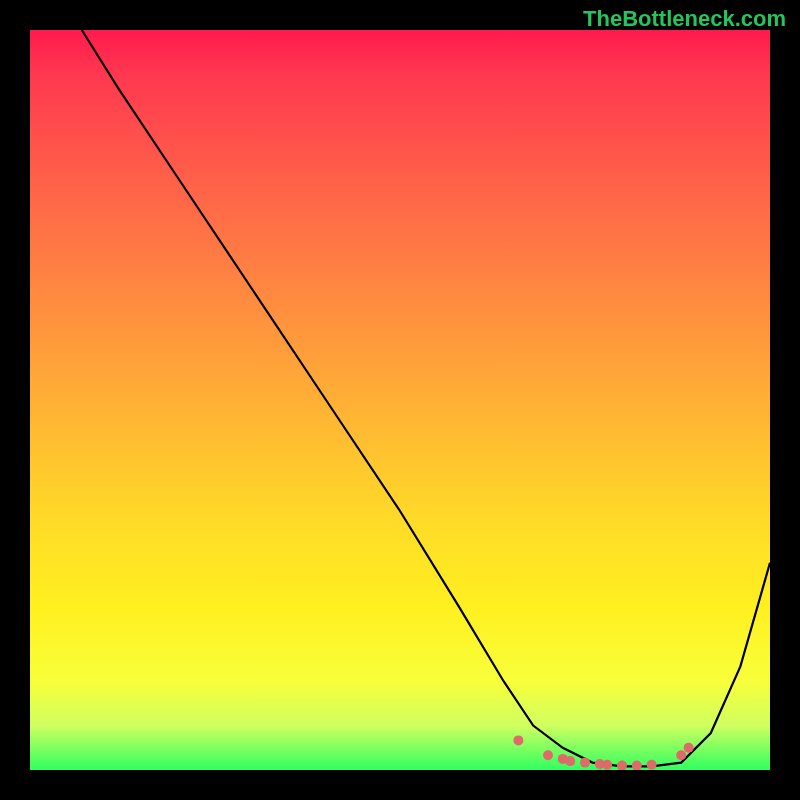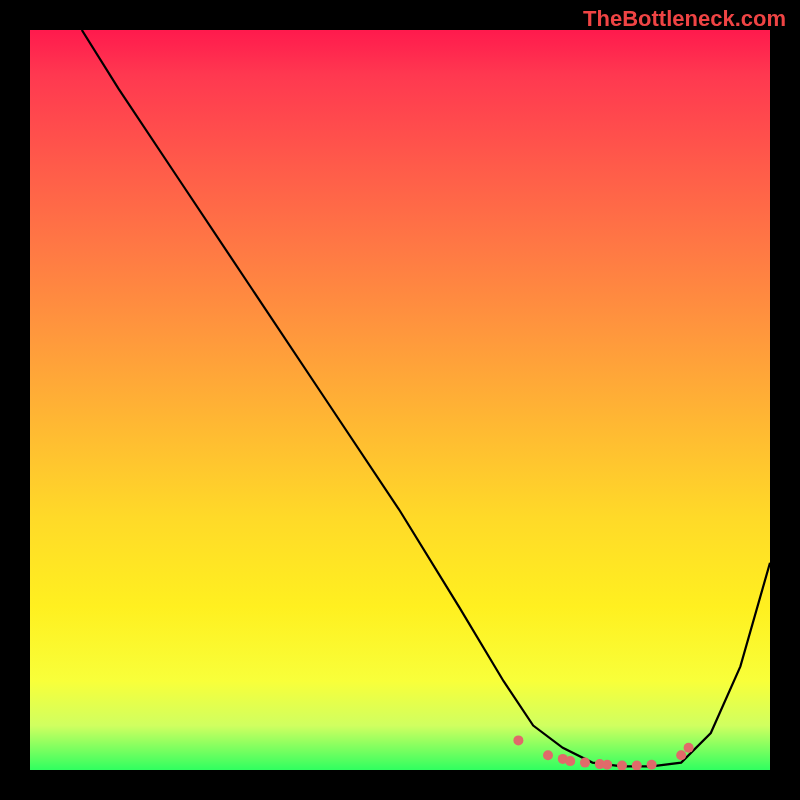--- a/index.html
+++ b/index.html
@@ -8,21 +8,21 @@
     height: 800px;
     background: #000;
     position: relative;
     font-family: Arial, sans-serif;
     overflow: hidden;
   }
   .watermark {
     position: absolute;
     top: 6px;
     right: 14px;
-    color: #ef4444;
+    color: #22c55e;
     font-size: 22px;
     font-weight: bold;
     z-index: 10;
   }
   .plot-area {
     position: absolute;
     left: 30px;
     top: 30px;
     width: 740px;
     height: 740px;

